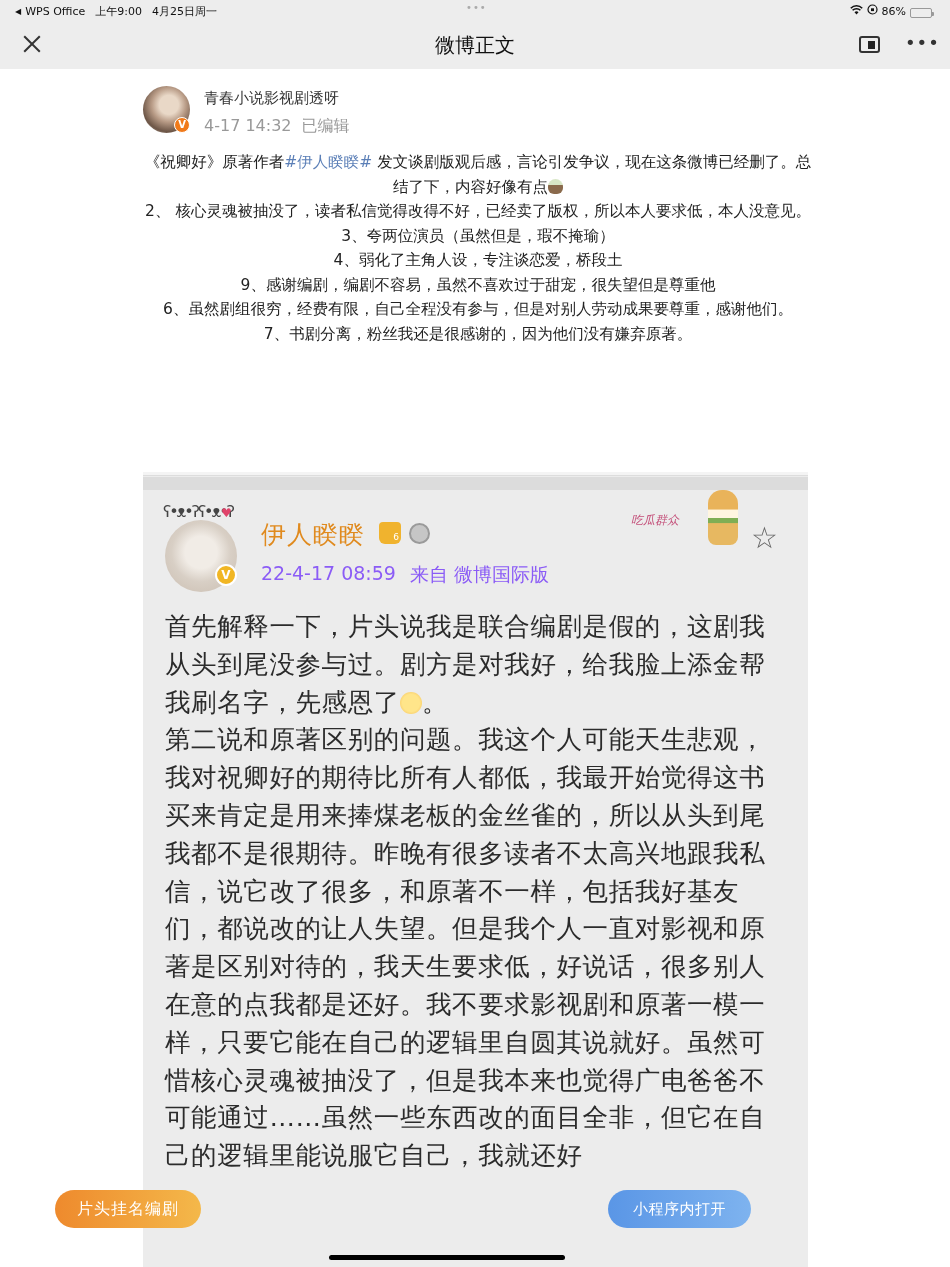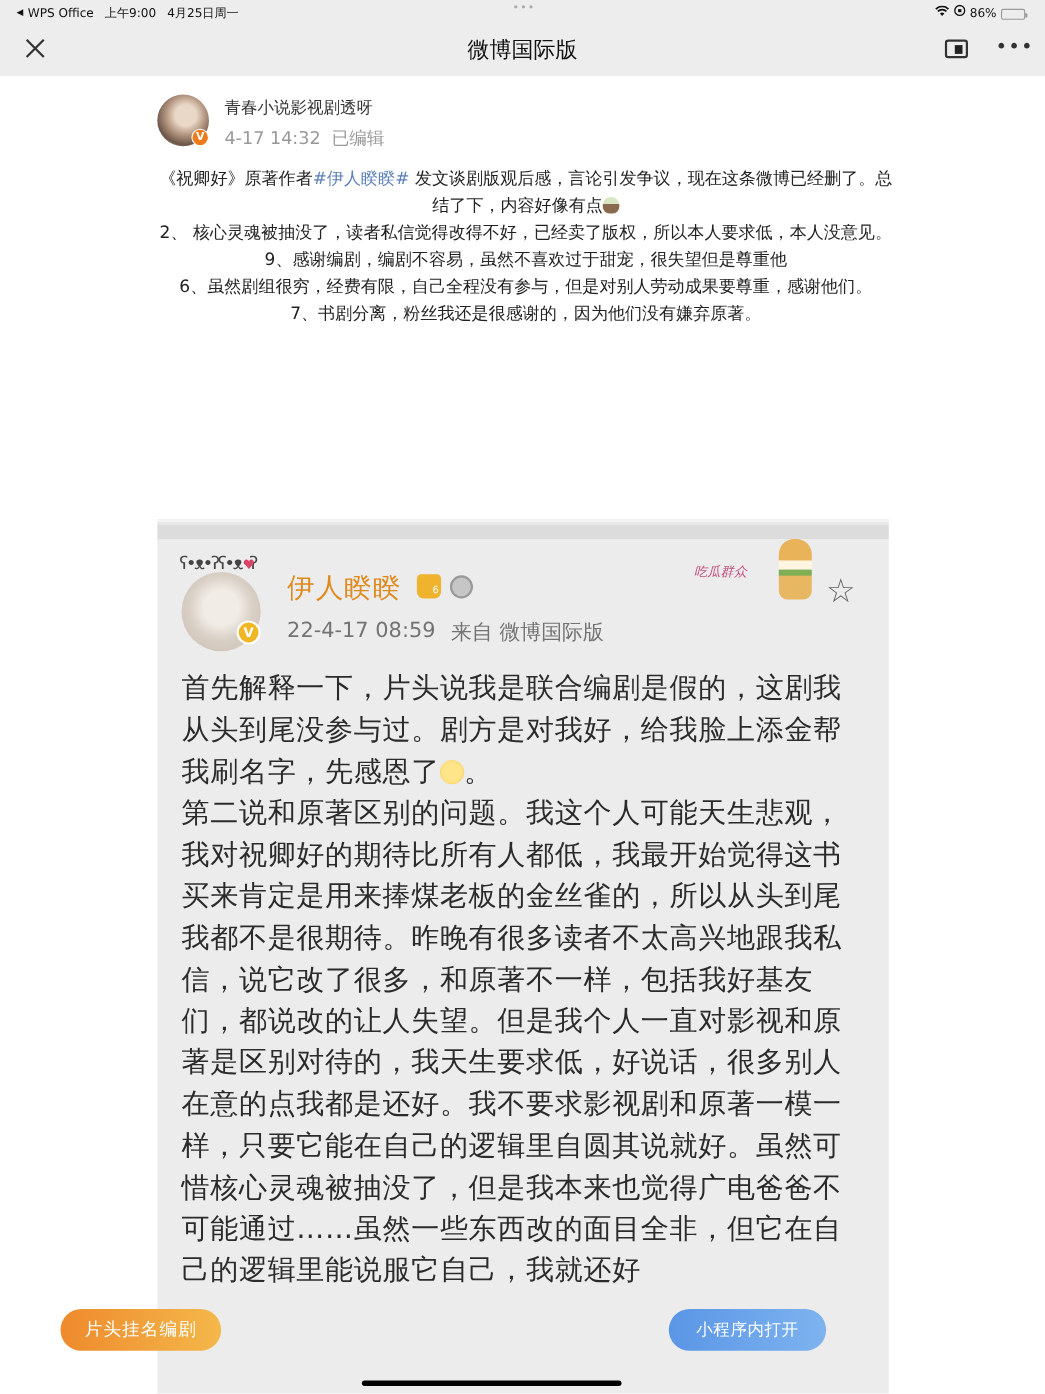--- a/index.html
+++ b/index.html
@@ -47,21 +47,21 @@
   .embed-topstrip { position: absolute; left: 0; top: 0; width: 665px; height: 4px; background: #f4f4f4; border-bottom: 1px solid #ddd; }
   .embed-band { position: absolute; left: 0; top: 5px; width: 665px; height: 13px; background: #dcdcdc; }
   .e-avatar { position: absolute; left: 22px; top: 48px; width: 72px; height: 72px; border-radius: 50%;
     background: radial-gradient(circle at 50% 45%, #f1ece6 0 30%, #d8cfc5 55%, #c9bcaf 100%); }
   .e-stickers { position: absolute; left: 20px; top: 30px; font-size: 16px; color: #444; letter-spacing: -2px; }
   .e-heart { position: absolute; left: 78px; top: 34px; font-size: 12px; color: #e0436a; }
   .e-vbadge { position: absolute; left: 72px; top: 92px; width: 22px; height: 22px; border-radius: 50%; background: #f1b624; border: 2px solid #fff; color: #fff; font-size: 12px; text-align: center; line-height: 18px; font-weight: bold; }
   .e-name { position: absolute; left: 118px; top: 46px; font-size: 25px; color: #e08a1e; letter-spacing: 1px; }
   .e-crown { position: absolute; left: 236px; top: 50px; width: 22px; height: 22px; background: #f0b32e; border-radius: 4px 4px 6px 6px; color: #fff; font-size: 9px; text-align: right; padding: 10px 2px 0 0; }
   .e-medal { position: absolute; left: 266px; top: 51px; width: 21px; height: 21px; border-radius: 50%; background: #c6c6c6; border: 2px solid #9a9a9a; }
-  .e-meta { position: absolute; left: 118px; top: 90px; font-size: 19px; color: #737373; display: flex; gap: 14px; }
+  .e-meta { position: absolute; left: 118px; top: 90px; font-size: 19px; color: #8b5cf6; display: flex; gap: 14px; }
   .e-decor { position: absolute; left: 480px; top: 18px; width: 120px; height: 60px; }
   .e-decor .txt { position: absolute; left: 8px; top: 22px; font-size: 12px; color: #c4507a; font-style: italic; }
   .e-decor .dog { position: absolute; left: 85px; top: 0; width: 30px; height: 55px; border-radius: 14px 14px 8px 8px; background: linear-gradient(#e9b35a 0 35%, #fff5e0 36% 50%, #7fae54 51% 60%, #e7b861 61%); }
   .e-star { position: absolute; left: 608px; top: 48px; font-size: 30px; color: #666; cursor: pointer; }
   .e-text { position: absolute; left: 22px; top: 136px; width: 625px; font-size: 25.5px; line-height: 37.8px; color: #2b2b2b; letter-spacing: 0.6px; }
   .e-text p { margin: 0; }
   .cry { display: inline-block; width: 22px; height: 22px; border-radius: 50%; background: radial-gradient(circle at 50% 40%, #ffe27a 0 55%, #f2b632 100%); vertical-align: -3px; margin-right: 1px; }
   .blush { display: inline-block; width: 22px; height: 22px; border-radius: 50%; background: radial-gradient(circle at 50% 50%, #ffe58a 0 55%, #f4b74a 100%); vertical-align: -3px; }
 
   
@@ -102,21 +102,21 @@
     </span>
     <span>86%</span>
     <span class="battery"><span class="fill"></span></span>
   </div>
 </div>
 
 <div class="nav-bar">
   <div class="close-btn">
     <span></span>
   </div>
-  <div class="nav-title">微博国际版</div>
+  <div class="nav-title">微博正文</div>
   <div class="window-btn">
     <span class="inner"></span>
   </div>
   <div class="more-btn">•••</div>
 </div>
 
 <div class="author">
   <div class="avatar"></div>
   <div class="v-badge">V</div>
   <div class="author-name">青春小说影视剧透呀</div>
@@ -124,20 +124,22 @@
     <span>4-17 14:32</span>
     <span>已编辑</span>
   </div>
 </div>
 
 <div class="post-body">
   <p>
     <span>《祝卿好》原著作者</span><span class="hashtag">#伊人睽睽#</span><span> 发文谈剧版观后感，言论引发争议，现在这条微博已经删了。总结了下，内容好像有点</span><span class="tea-emoji"></span>
   </p>
   <p>2、 核心灵魂被抽没了，读者私信觉得改得不好，已经卖了版权，所以本人要求低，本人没意见。</p>
+  <p>3、夸两位演员（虽然但是，瑕不掩瑜）</p>
+  <p>4、弱化了主角人设，专注谈恋爱，桥段土</p>
   <p>9、感谢编剧，编剧不容易，虽然不喜欢过于甜宠，很失望但是尊重他</p>
   <p>6、虽然剧组很穷，经费有限，自己全程没有参与，但是对别人劳动成果要尊重，感谢他们。</p>
   <p>7、书剧分离，粉丝我还是很感谢的，因为他们没有嫌弃原著。</p>
 </div>
 
 <div class="embed">
   <div class="embed-topstrip"></div>
   <div class="embed-band"></div>
 
   <div class="e-avatar"></div>

